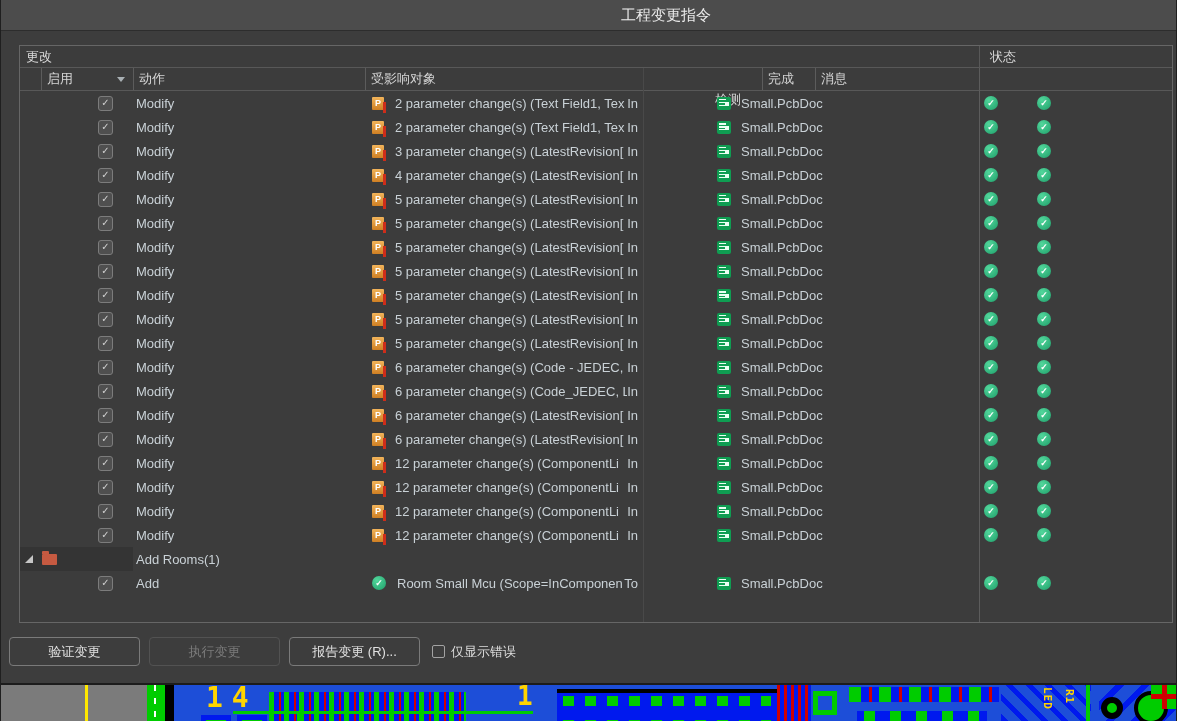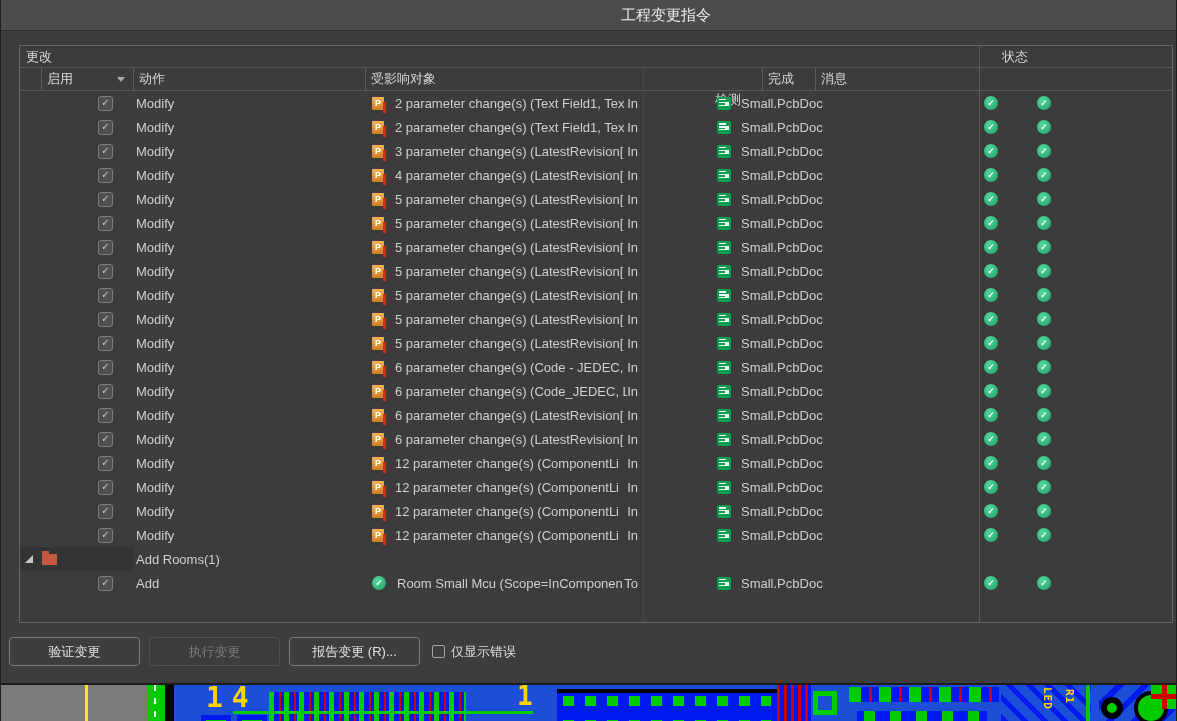--- a/index.html
+++ b/index.html
@@ -17,21 +17,21 @@
   }
   .titlebar .title { color:#eceiee; color:#ececec; font-size:15px; padding-left:155px; }
   
   .ecotable {
     position:absolute; left:18px; top:45px; width:1154px; height:578px;
     background:#3c3c3c; border:1px solid #666666;
   }
   .group-row { display:flex; height:22px; border-bottom:1px solid #585858;text-align:center; }
   .gcell { display:flex; align-items:center; font-size:13px; color:#dadada; }
   .gcell.changes { width:959px; padding-left:6px; }
-  .gcell.status  { flex:1; padding-left:22px; border-left:1px solid #585858; }
+  .gcell.status  { flex:1; padding-left:10px; border-left:1px solid #585858; }
   .header-row { display:flex; height:23px; border-bottom:1px solid #585858; }
   .hcell { display:flex; align-items:center; font-size:13px; color:#d6d6d6; padding-left:5px; }
   .hcell.bl { border-left:1px solid #5c5c5c; }
   .h-gutter { width:21px; padding:0; }
   .h-enable { width:92px; justify-content:space-between; padding-right:8px; }
   .h-action { width:232px; }
   .h-object { width:278px; }
   .h-spacer { width:66px; padding:0; }
   .h-doc    { width:270px; }
   .h-check  { width:53px;margin-top:32px; }

